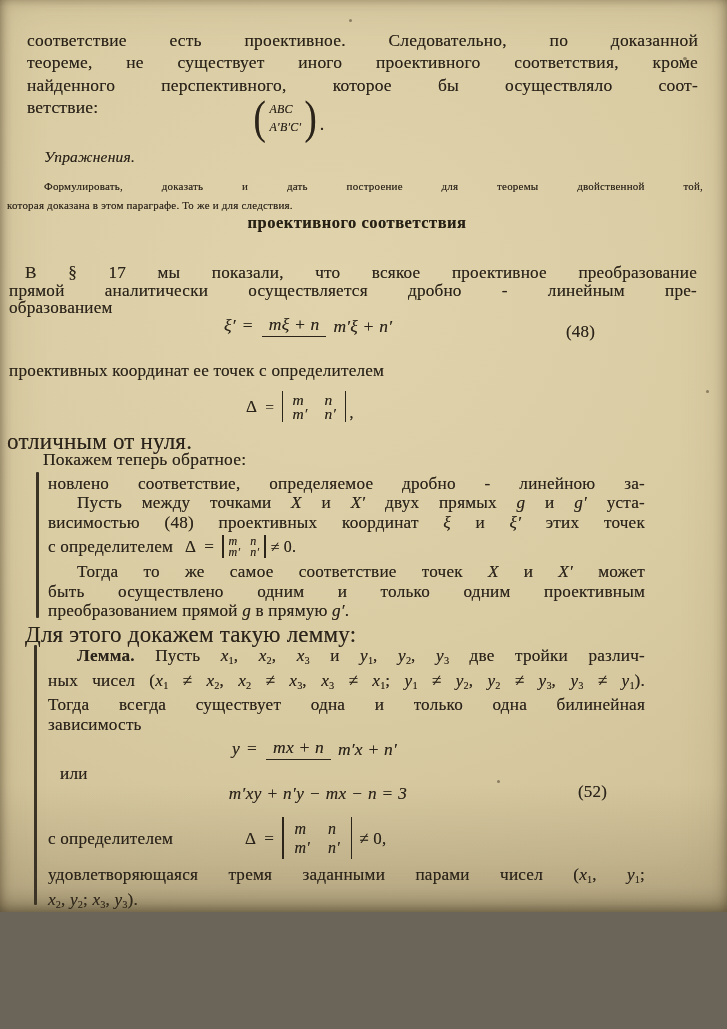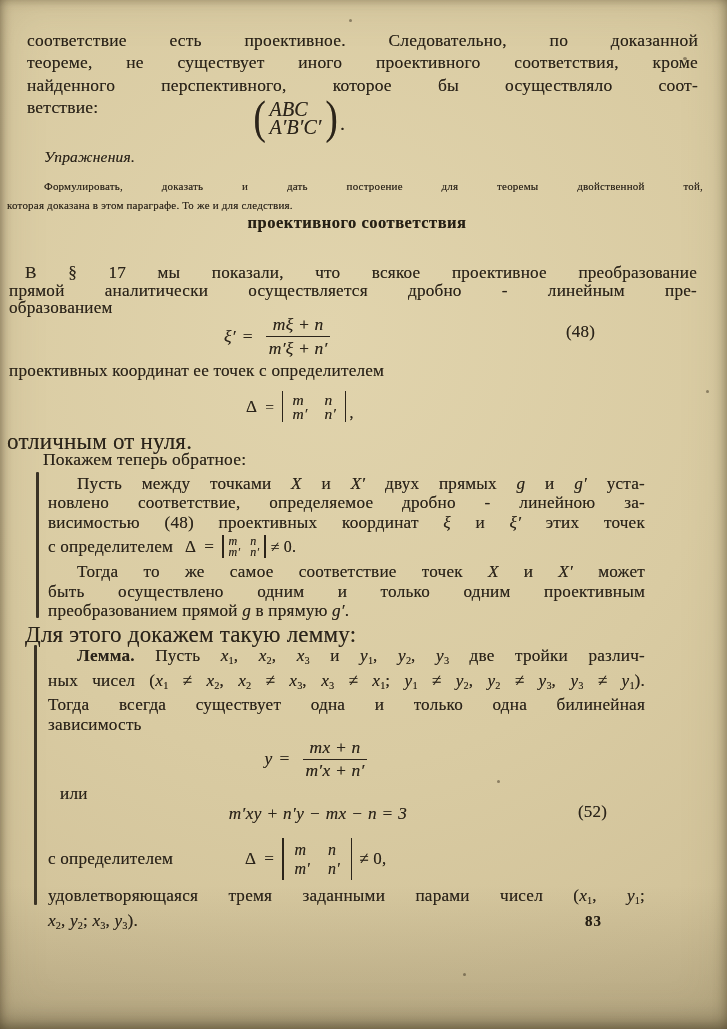--- a/index.html
+++ b/index.html
@@ -1,17 +1,17 @@
 <!DOCTYPE html>
 <html><head>
 <meta charset="utf-8">
 <style>
   html,body { margin:0; padding:0; background:#6b6458; }
   .page {
-    position:relative; width:727px; height:1029px; overflow:hidden;
+    position:relative; width:727px; height:912px; overflow:hidden;
     font-family:"Liberation Serif","DejaVu Serif",serif;
     color:#2b241a;
     letter-spacing:.2px;
     background:
       linear-gradient(180deg, rgba(0,0,0,0) 86%, rgba(70,58,36,.16) 97%, rgba(60,50,30,.28) 100%),
       radial-gradient(125% 95% at 45% 32%, #e1d4ad 0%, #d9cba2 45%, #d2c39a 72%, #c6b78e 100%);
   }
   .page::after {
     content:""; position:absolute; inset:0; pointer-events:none;
     box-shadow:
@@ -40,25 +40,25 @@
   .para5 { left:25px; top:625px; width:420px; font-size:23px; line-height:19px; }
 
   .ex-head { left:44px; top:148px; font-style:italic; font-size:15.5px; }
   .ex-body { left:7px; top:177px; width:696px; font-size:11px; line-height:19px; }
 
   .sec-head { left:0; top:213px; width:714px; text-align:center; font-weight:bold; font-size:16.5px; line-height:20.5px; letter-spacing:.5px; color:#262015; }
 
   
   .abc { left:252px; top:99px; display:flex; align-items:center; }
   .abc .bigp { font-size:46px; line-height:38px; font-weight:400; transform:scaleX(.8); }
-  .abc .stack { display:flex; flex-direction:column; font-style:italic; font-size:20px; line-height:18.5px; padding:0 2px; }
+  .abc .stack { display:flex; flex-direction:column; font-style:italic; font-size:12px; line-height:18.5px; padding:0 2px; }
   .abc .dot { align-self:flex-end; font-size:18px; margin:0 0 2px 1px; }
 
   
-  .frac { display:inline-flex; flex-direction:column; align-items:center; font-style:italic; vertical-align:middle;text-align:center; }
+  .frac { display:inline-flex; flex-direction:row; align-items:center; font-style:italic; vertical-align:middle;text-align:center; }
   .frac .num { padding:0 7px 1px; border-bottom:1.4px solid #2b241a; }
   .frac .den { padding:1px 7px 0; }
 
   .eq48 { left:224px; top:314px; display:flex; align-items:center; font-size:17.5px; }
   .eq48 .lhs { font-style:italic; margin-right:7px; }
   .eq48 .es  { margin-right:9px; }
   .eqnum48 { left:566px; top:322px; font-size:17px; }
   .eqnum52 { left:530px; top:-2px; font-size:17px; position:absolute; }
 
   
@@ -173,22 +173,22 @@
   <div class="txt para4a">
       <div class="tline l"><span>отличным от нуля.</span></div>
     </div>
   <div class="txt para4b">
       <div class="tline l i1"><span>Покажем теперь обратное:</span></div>
     </div>
 
   <div class="qbar qbar1"></div>
   <div class="txt b1">
     <div>
+        <div class="tline j"><span>новлено соответствие, определяемое дробно - линейною за-</span></div>
         <div class="tline j i2"><span>Пусть между точками </span><span class="i">X</span><span> и </span><span class="i">X′</span><span> двух прямых </span><span class="i">g</span><span> и </span><span class="i">g′</span><span> уста-</span></div>
-        <div class="tline j"><span>новлено соответствие, определяемое дробно - линейною за-</span></div>
         <div class="tline j"><span>висимостью (48) проективных координат </span><span class="i">ξ</span><span> и </span><span class="i">ξ′</span><span> этих точек</span></div>
       </div>
     <div class="detline">
       <span class="pref">с определителем</span>
       <span class="dwrap">
         <span class="dlt">Δ</span>
         <span class="des">=</span>
         <span class="det det-sm">
           <span class="dbar"></span>
           <span class="mat">

